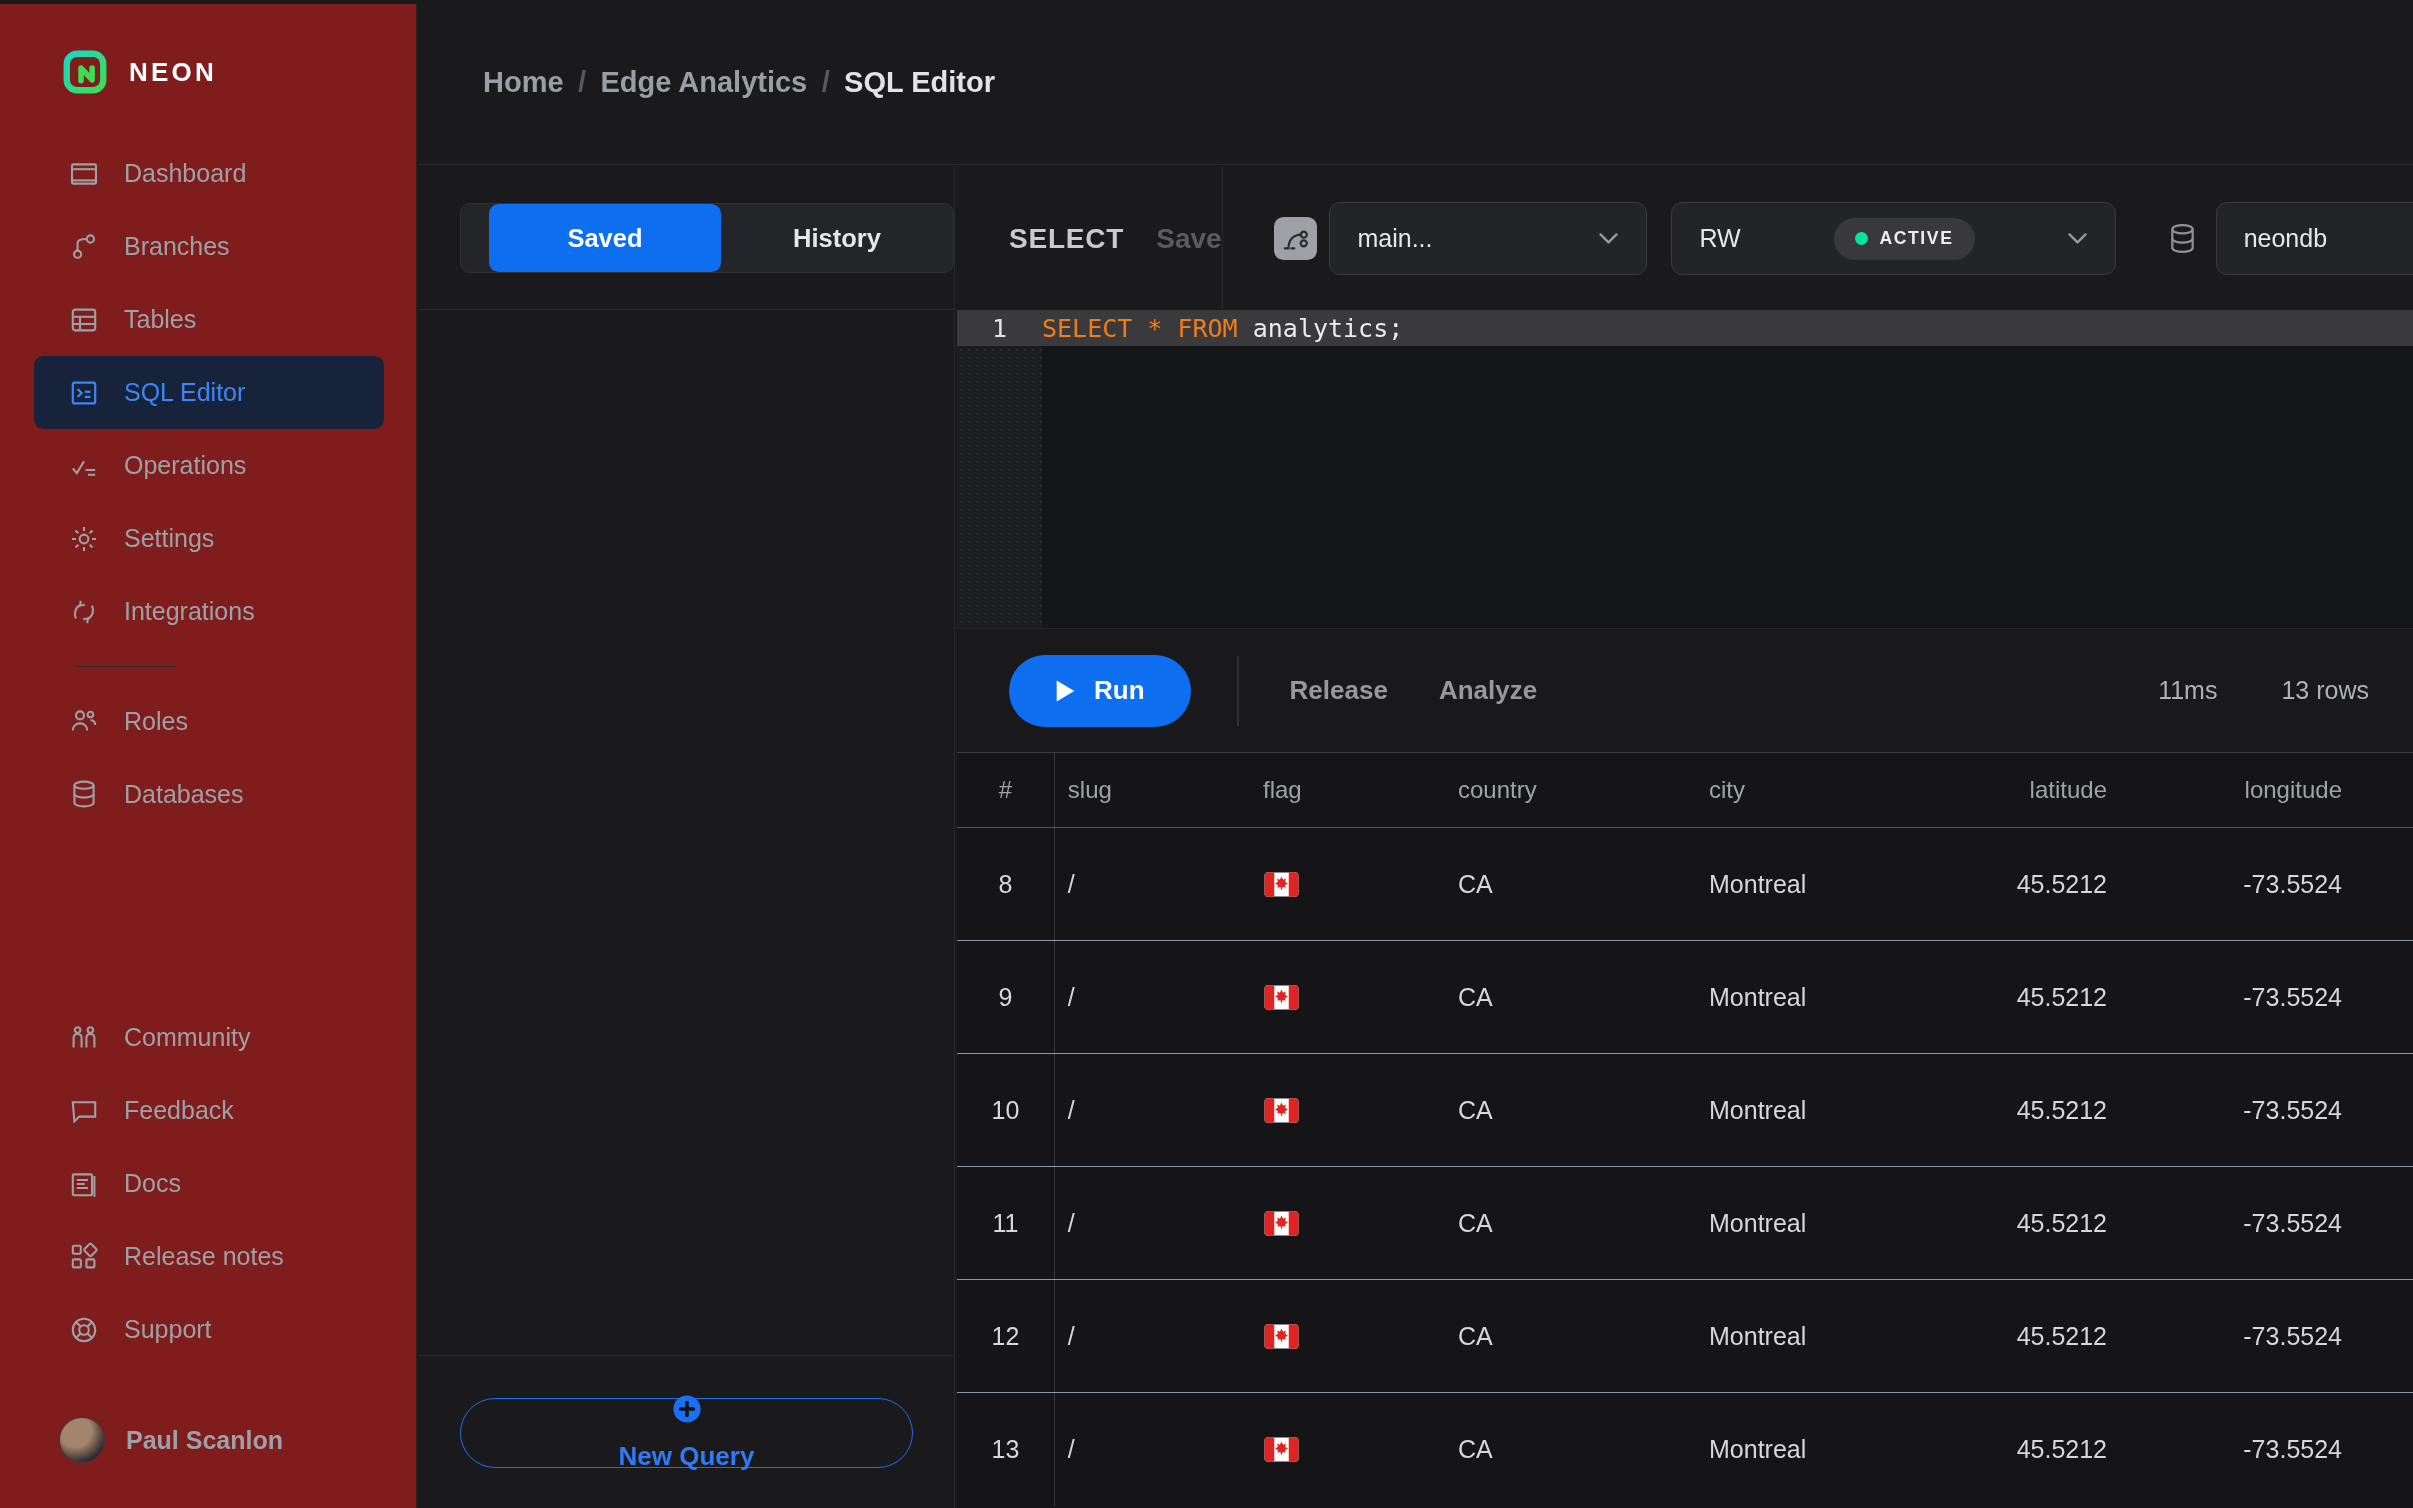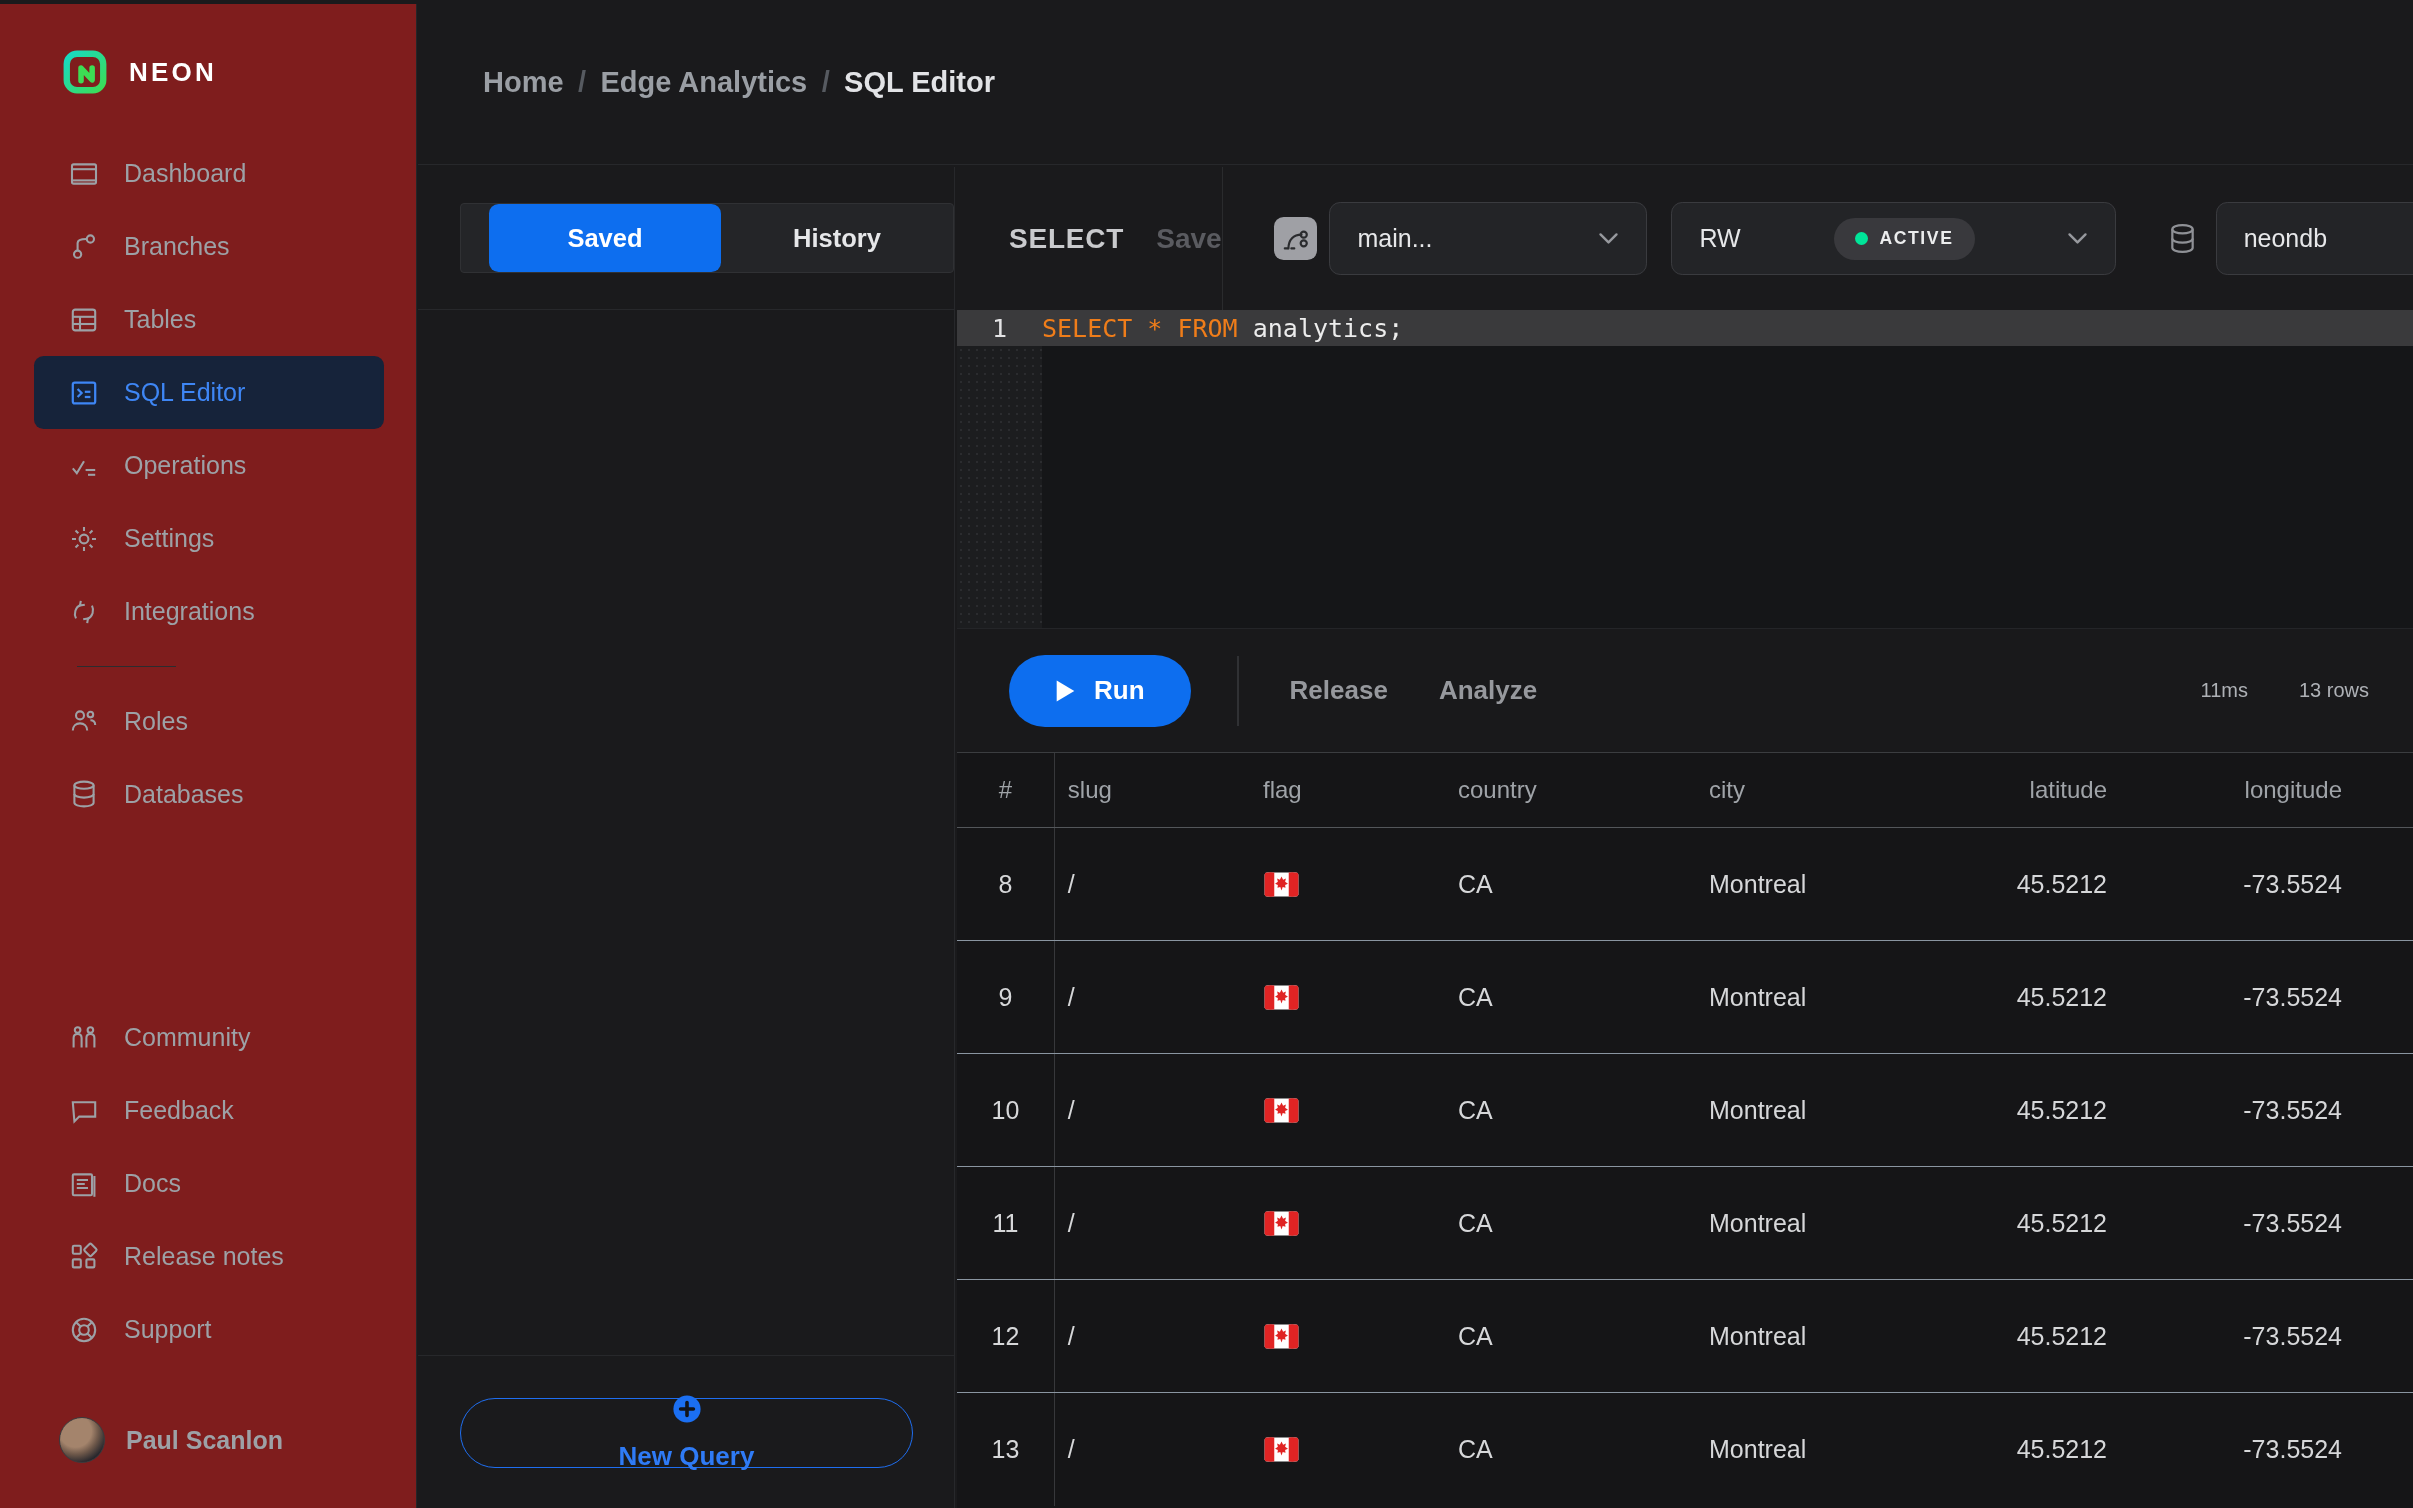--- a/index.html
+++ b/index.html
@@ -53,21 +53,21 @@
 
   
   .queries {
     position:absolute; left:418px; top:167px; width:537px; height:1342px;
     background:#1a1a1c; border-right:1.6px solid #27282b;
     display:flex; flex-direction:column;
   }
   .q-tabs-row { height:143px; border-bottom:1.6px solid #27282b; display:flex; align-items:center; }
   .seg {
     margin-left:42px; width:531px; height:70px; background:#242528;
-    border:0.8px solid #303134; border-radius:4px; display:flex; overflow:hidden;padding-left:28px;
+    border:0.8px solid #303134; border-radius:10px; display:flex; overflow:hidden;padding-left:28px;
   }
   .seg-btn {
     flex:1; display:flex; align-items:center; justify-content:center;
     font-size:25.5px; font-weight:600; color:#e6e7e9; cursor:pointer; border-radius:9.6px;
   }
   .seg-btn.active { background:#0d6eef; color:#fff; }
   .q-body { flex:1; }
   .q-footer { height:154px; border-top:1.6px solid #27282b; display:flex; align-items:center; }
   .new-query {
     margin-left:42px; width:453px; height:70px; border-radius:37px;
@@ -131,21 +131,21 @@
     height:124px; border-top:1.6px solid #242528; background:#19191b;
     display:flex; align-items:center; padding:0 45px 0 52px; flex:0 0 auto;
   }
   .run-btn {
     width:182px; height:72px; border-radius:37px; background:#0d6eef; border:none; cursor:pointer;
     display:flex; align-items:center; justify-content:center; gap:17.6px;
     color:#fff; font-size:26px; font-weight:700; font-family:inherit;
   }
   .res-divider { width:1.6px; height:70px; background:#303134; margin:0 0 0 46px; }
   .res-action { color:#96989d; font-size:26px; font-weight:600; margin-left:51px; cursor:pointer; }
-  .res-meta { margin-left:auto; display:flex; gap:51px; color:#aeb1b6; font-size:20px; }
+  .res-meta { margin-left:auto; display:flex; gap:64px; color:#aeb1b6; font-size:25px; }
 
   
   .tbl { flex:1; background:#151517; display:flex; flex-direction:column; overflow:hidden; }
   .t-row { display:grid; grid-template-columns:98px 192px 176px 251px 263px 239px 1fr; align-items:center; }
   .t-head {
     height:76px; border-top:1.6px solid #3b3d40; border-bottom:1.6px solid #53565a;
     color:#9fa3a8; font-size:24px; font-weight:500; flex:0 0 auto;
   }
   .t-data { height:113px; border-bottom:1.6px solid #8a95a1; color:#d6d7d9; font-size:25px; }
   .t-data:last-child { border-bottom:none; }

